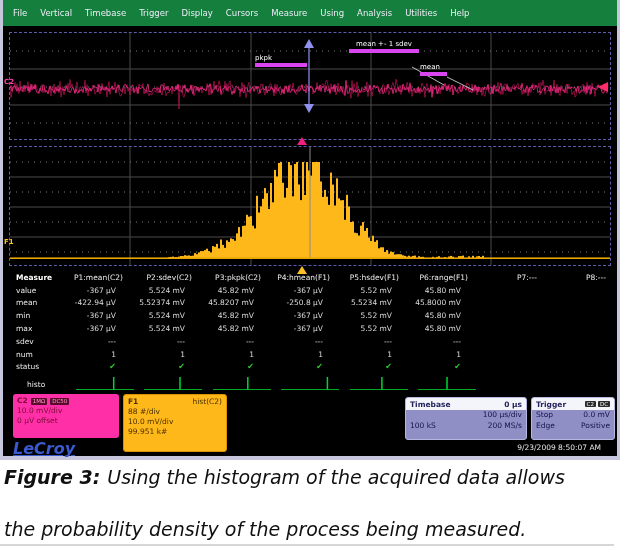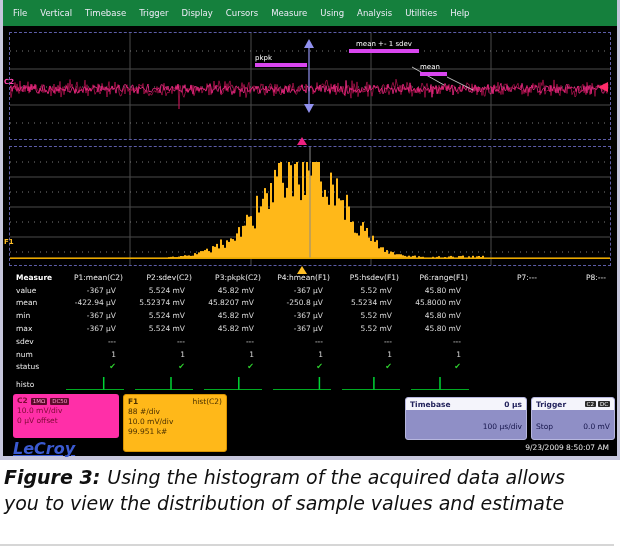--- a/index.html
+++ b/index.html
@@ -35,47 +35,47 @@
 
   
   #mtable { position:absolute; left:0; top:245px; width:614px; color:#dcdcdc; font-size:7.5px; }
   .trow { display:flex; height:12.8px; align-items:center; }
   .rlabel { width:56px; padding-left:13px; color:#e8e8e8; }
   .trow.header .rlabel { font-weight:bold; color:#fff; }
   .tcell { width:69px; text-align:right; padding-right:12px; white-space:nowrap; }
   .trow.header .tcell { padding-right:5px; color:#ececec; }
   .tcell.dim { color:#8a8a8a; }
   .tcell.check { color:#2ed02e; font-size:8px; }
-  .trow.histrow { height:18px; margin-top:2px; }
+  .trow.histrow { height:18px; margin-top:2px;margin-left:11px; }
   .trow.histrow .tcell { display:flex; justify-content:flex-end; padding-right:4px; }
 
   
   .chbox { position:absolute; border-radius:3px; font-size:7.5px; line-height:10px; padding:2px 4px; }
   #c2box { left:10px; top:368px; width:106px; height:44px; background:#ff2fa8; color:#7c0a34; }
   #f1box { left:120px; top:368px; width:104px; height:58px; background:#ffb819; color:#4a3000; border:1px solid #d89200; }
   .chtop { display:flex; align-items:center; gap:3px; }
   .chname { font-weight:bold; }
   .badge { background:#5d0b2c; color:#ff9fd0; font-size:5.5px; padding:0 2px; border-radius:1px; line-height:7px; }
   .chtitle { margin-left:auto; }
   .chline { text-align:left; }
 
   .infobox { position:absolute; border-radius:3px; overflow:hidden; font-size:7.5px;
              background:#8f8fc6; color:#14144a; border:1px solid #b6b6de; }
   #tbbox { left:402px; top:371px; width:122px; height:43px; }
   #trbox { left:528px; top:371px; width:84px; height:43px; }
   .ibhead { background:#f4f4fb; color:#23235c; font-weight:bold; display:flex;
             justify-content:space-between; align-items:center; padding:1px 4px; height:12px; }
-  .ibrow { display:flex; justify-content:space-between; padding:12px 4px; line-height:10.5px; }
+  .ibrow { display:flex; justify-content:space-between; padding:0 4px; line-height:10.5px; }
   .ibrow.single { justify-content:flex-end; }
   .hbadges { display:flex; }
   .tbadge { background:#2a2a2a; color:#fff; font-size:5.5px; padding:0 2px; border-radius:1px; margin-left:2px; font-weight:normal; }
 
   #logo { position:absolute; left:10px; top:413px; color:#3b5ad0; font-weight:bold; font-style:italic;
           font-size:16px; text-decoration:underline; }
-  #timestamp { position:absolute; right:8px; top:417px; color:#e8e8e8; font-size:7.5px; }
+  #timestamp { position:absolute; right:16px; top:417px; color:#e8e8e8; font-size:7.5px; }
 
   
   .caption { position:absolute; left:4px; top:464px; width:606px; font-style:italic;
              font-size:19px; line-height:26px; color:#101010; }
   .caption .cap-label { font-weight:bold; margin-right:7px; }
   #bottomline { position:absolute; left:0; top:544px; width:614px; height:2px; background:#d6d6d6; }
 </style>
 </head>
 <body>
 
@@ -472,16 +472,17 @@
         </div>
       </div>
 
       <div id="logo">LeCroy</div>
       <div id="timestamp">9/23/2009 8:50:07 AM</div>
     </div>
   </div>
 
   <p class="caption">
     <span class="cap-label">Figure 3:</span><span>Using the histogram of the acquired data allows</span><br>
-    <span>you to view the distribution of sample values and estimate</span><br>
+    <br>
+    <span>the probability density of the process being measured.</span>
   </p>
   <div id="bottomline"></div>
 </div>
 
 </body></html>

